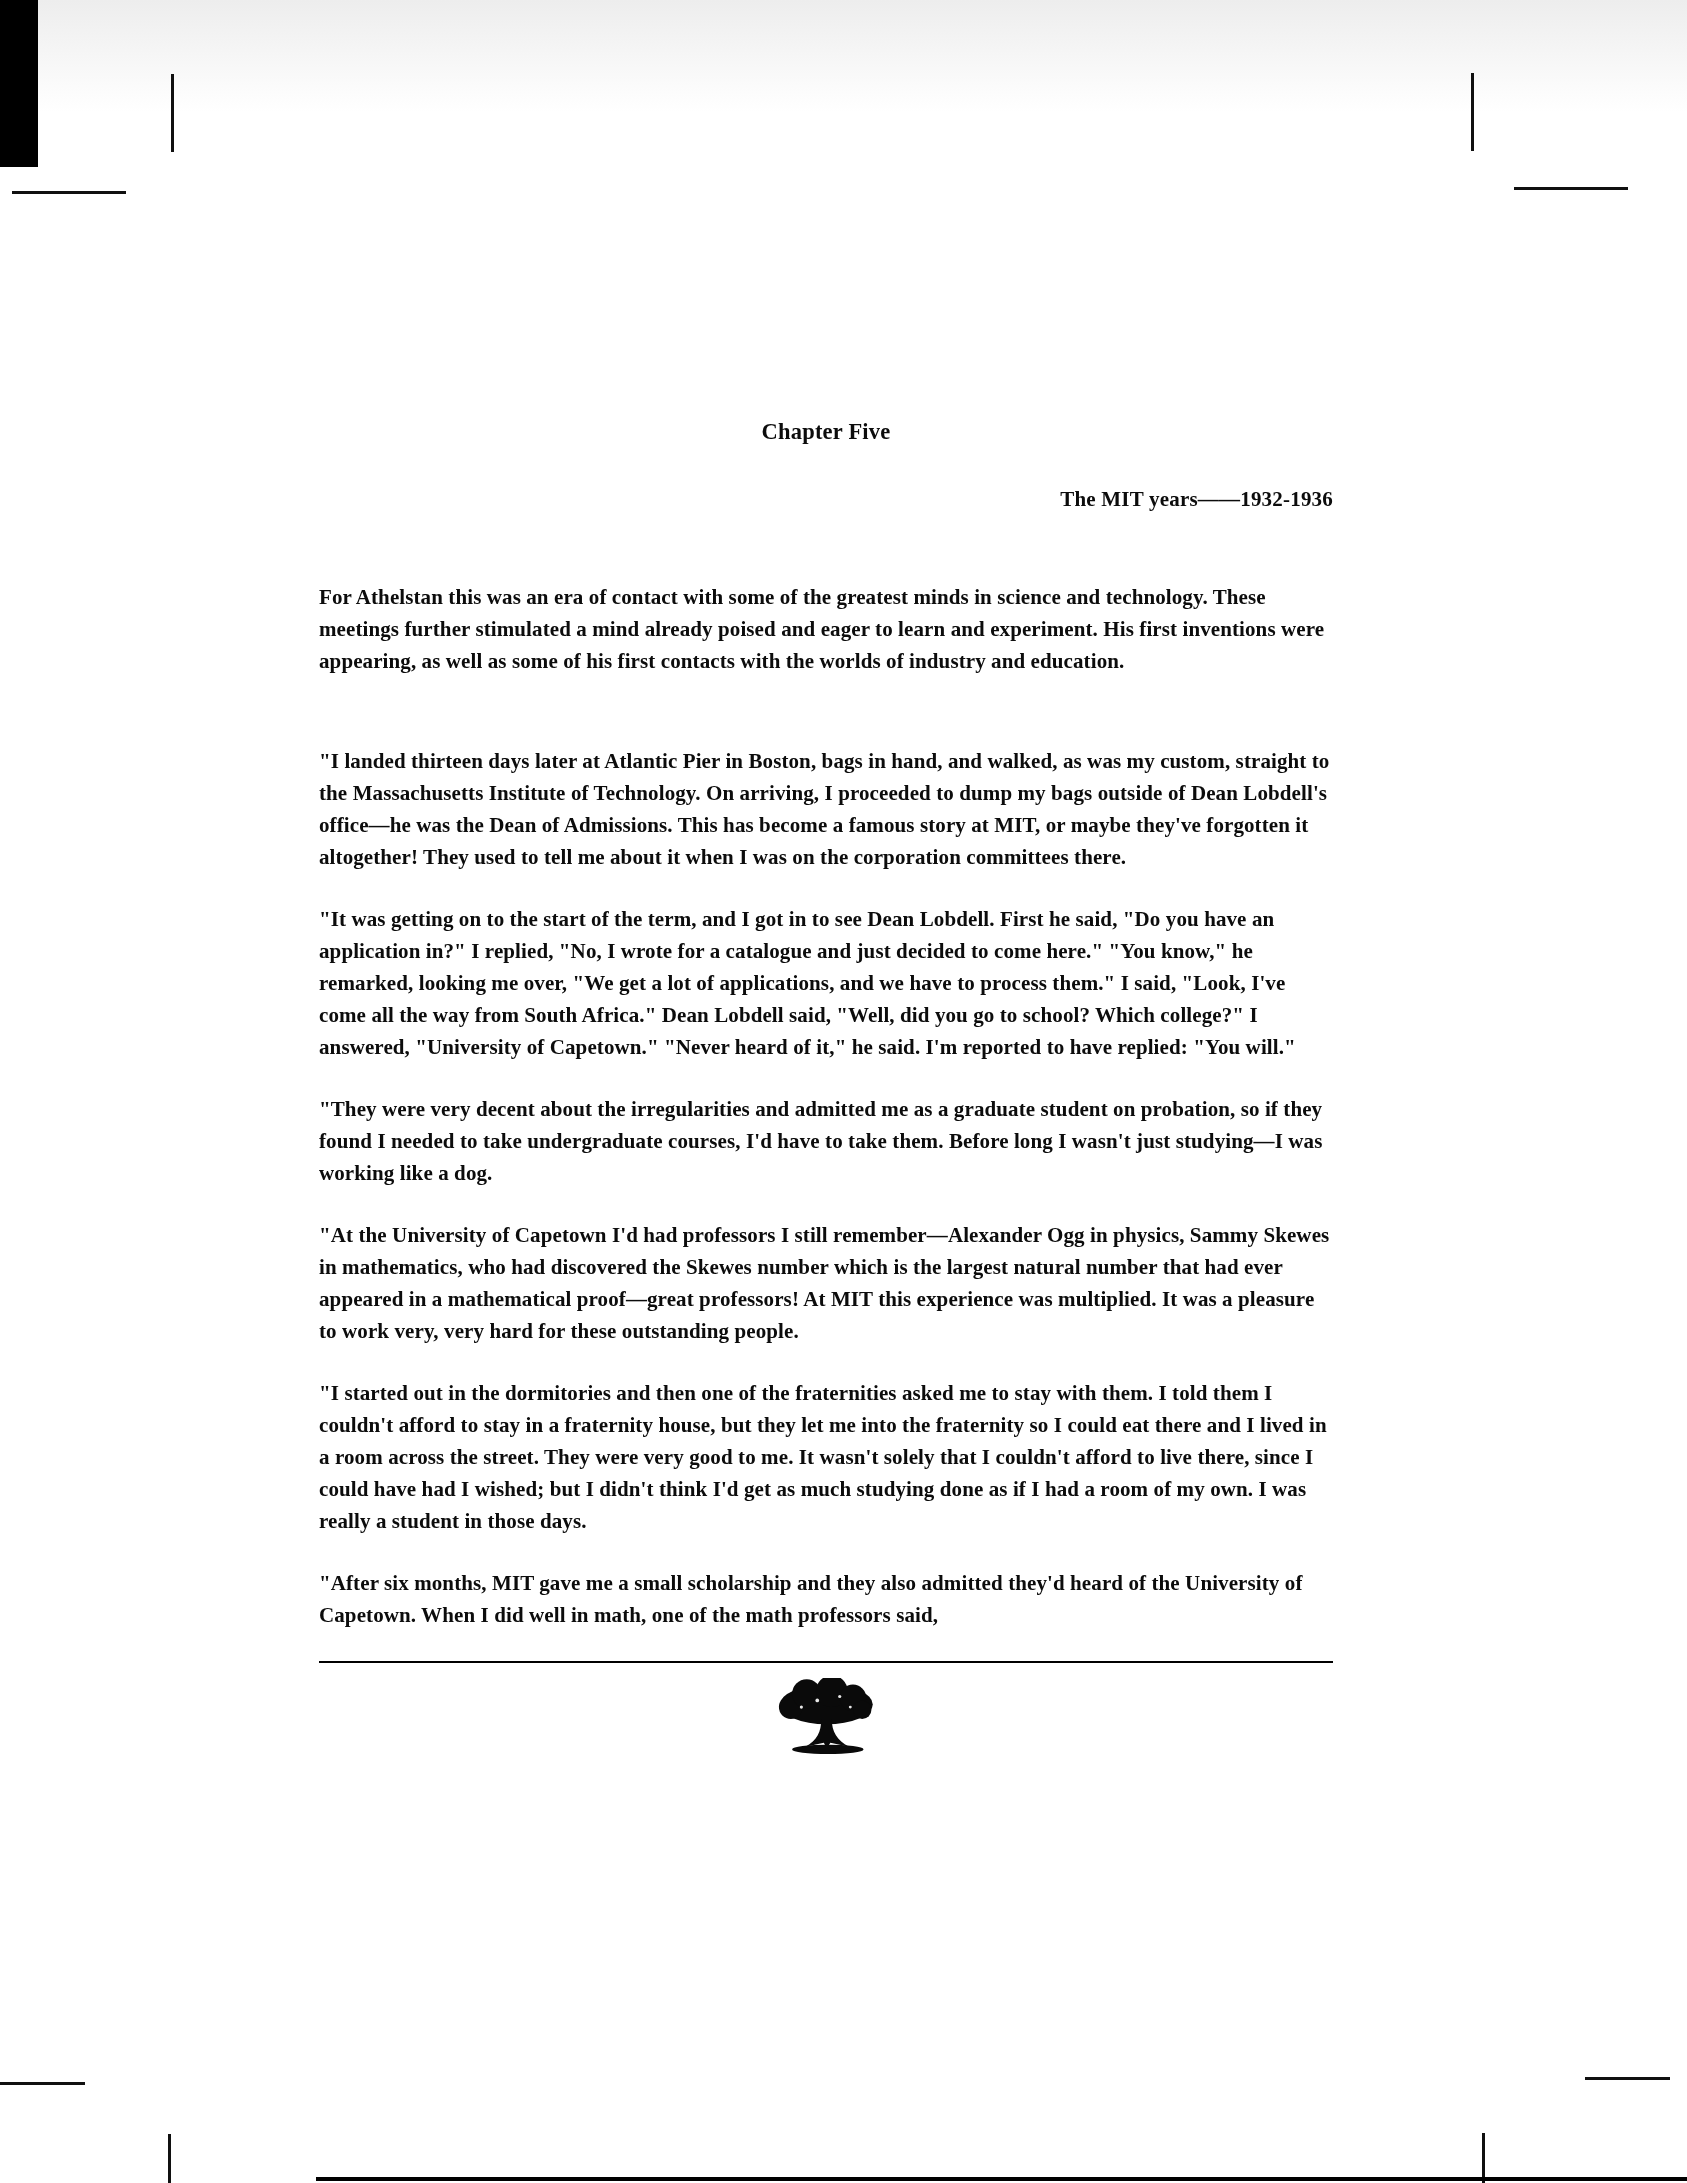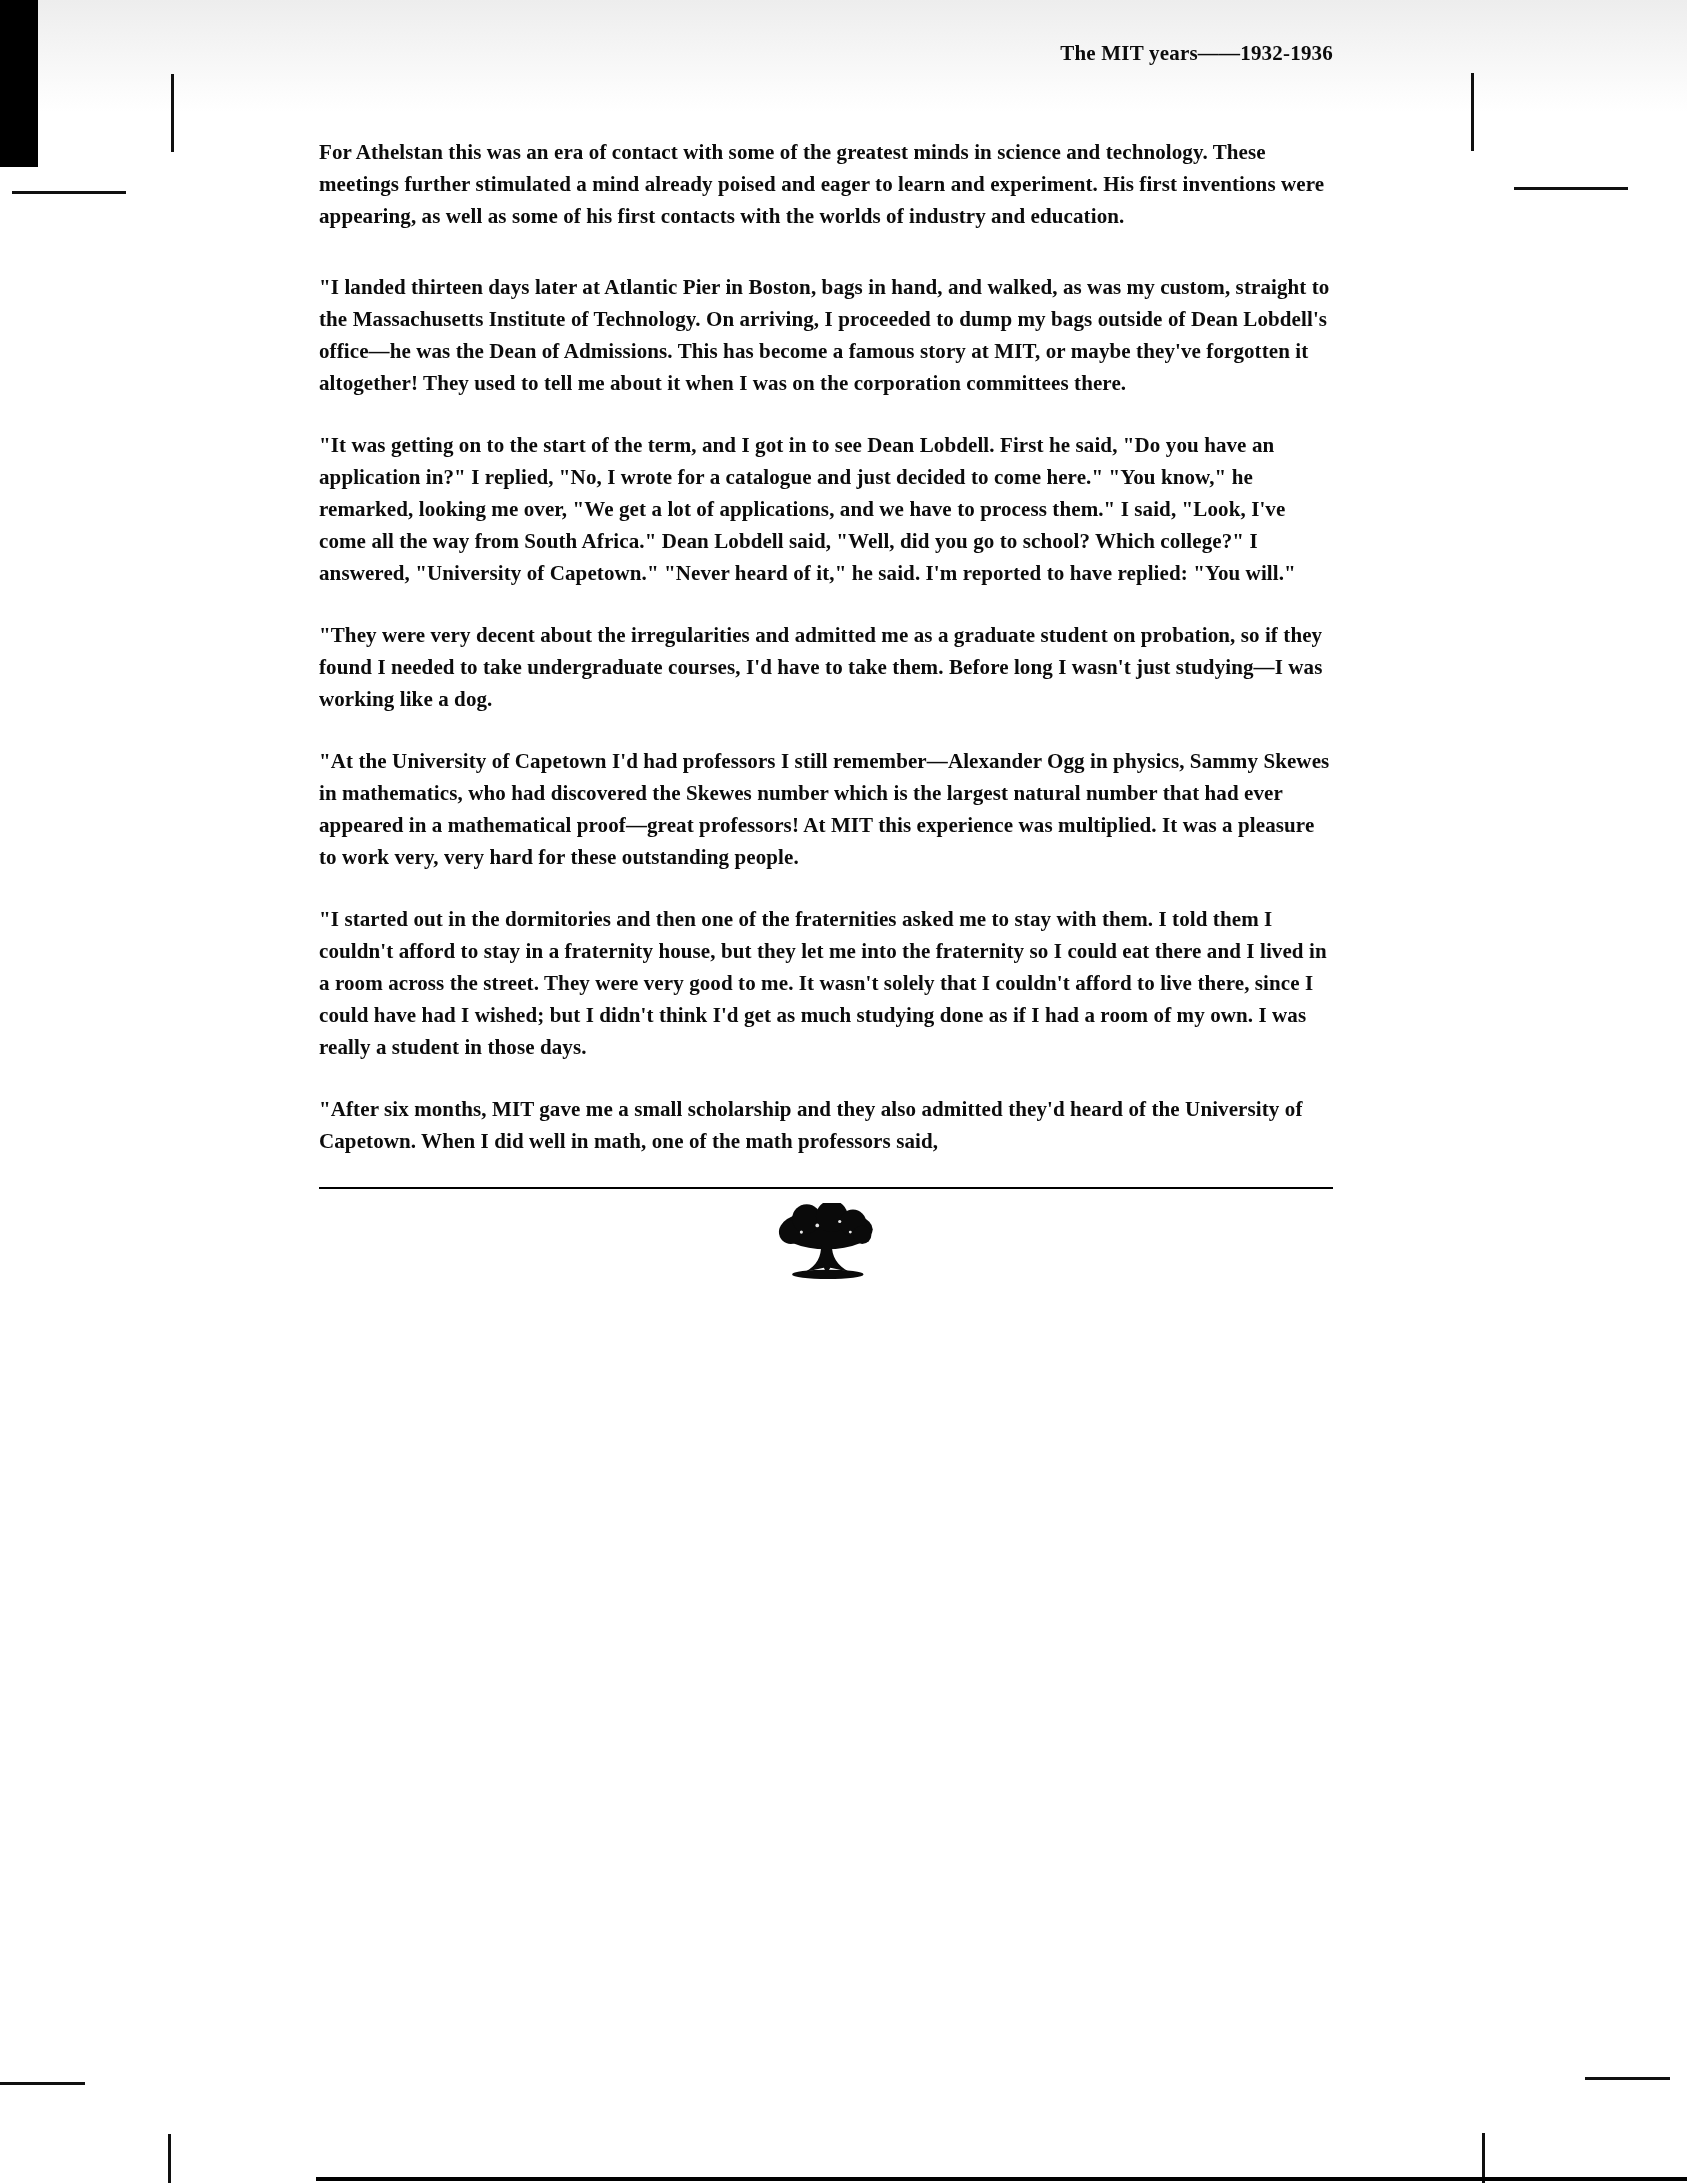--- a/index.html
+++ b/index.html
@@ -43,21 +43,21 @@
     font-size:21px; line-height:26.5px; font-weight:bold;
     text-align:right; letter-spacing:0.2px;
   }
   .para {
     margin:0 0 30px 0;
     font-size:21px; line-height:32px;
     font-weight:600;
     letter-spacing:0.1px;
     text-align:left;
   }
-  .para.intro { margin-top:69px; margin-bottom:39px; }
+  .para.intro { margin-top:69px; margin-bottom:68px; }
   .rule {
     margin-top:26.5px;
     border-top:2.6px solid #000;
     height:0;
   }
   .logo-wrap { text-align:center; margin-top:14.6px; }
 </style>
 </head>
 <body>
 
@@ -67,20 +67,21 @@
 <div class="mark tick-v-tl"></div>
 <div class="mark tick-v-tr"></div>
 <div class="mark dash-h-l"></div>
 <div class="mark dash-h-r"></div>
 <div class="mark dash-h-bl"></div>
 <div class="mark dash-h-br"></div>
 <div class="mark tick-v-bl"></div>
 <div class="mark tick-v-br"></div>
 
 <div class="content">
+  <h1 class="title">Chapter Five</h1>
   <h2 class="subtitle">The MIT years——1932-1936</h2>
 
   <p class="para intro">For Athelstan this was an era of contact with some of the greatest minds in science and technology.  These meetings further stimulated a mind already poised and eager to learn and experiment.  His first inventions were appearing, as well as some of his first contacts with the worlds of industry and education.</p>
   <p class="para">"I landed thirteen days later at Atlantic Pier in Boston, bags in hand, and walked, as was my custom, straight to the Massachusetts Institute of Technology.  On arriving, I proceeded to dump my bags outside of Dean Lobdell's office—he was the Dean of Admissions.  This has become a famous story at MIT, or maybe they've forgotten it altogether! They used to tell me about it when I was on the corporation committees there.</p>
   <p class="para">"It was getting on to the start of the term, and I got in to see Dean Lobdell.  First he said, "Do you have an application in?" I replied, "No, I wrote for a catalogue and just decided to come here."  "You know," he remarked, looking me over, "We get a lot of applications, and we have to process them."  I said, "Look, I've come all the way from South Africa."  Dean Lobdell said, "Well, did you go to school?  Which college?"  I answered, "University of Capetown."  "Never heard of it," he said.  I'm reported to have replied:  "You will."</p>
   <p class="para">"They were very decent about the irregularities and admitted me as a graduate student on probation, so if they found I needed to take undergraduate courses, I'd have to take them. Before long I wasn't just studying—I was working like a dog.</p>
   <p class="para">"At the University of Capetown I'd had professors I still remember—Alexander Ogg in physics, Sammy Skewes in mathematics, who had discovered the Skewes number which is the largest natural number that had ever appeared in a mathematical proof—great professors!  At MIT this experience was multiplied.  It was a pleasure to work very, very hard for these outstanding people.</p>
   <p class="para">"I started out in the dormitories and then one of the fraternities asked me to stay with them.  I told them I couldn't afford to stay in a fraternity house, but they let me into the fraternity so I could eat there and I lived in a room across the street.  They were very good to me.  It wasn't solely that I couldn't afford to live there, since I could have had I wished; but I didn't think I'd get as much studying done as if I had a room of my own.  I was really a student in those days.</p>
   <p class="para">"After six months, MIT gave me a small scholarship and they also admitted they'd heard of the University of Capetown.  When I did well in math, one of the math professors said,</p>
 

